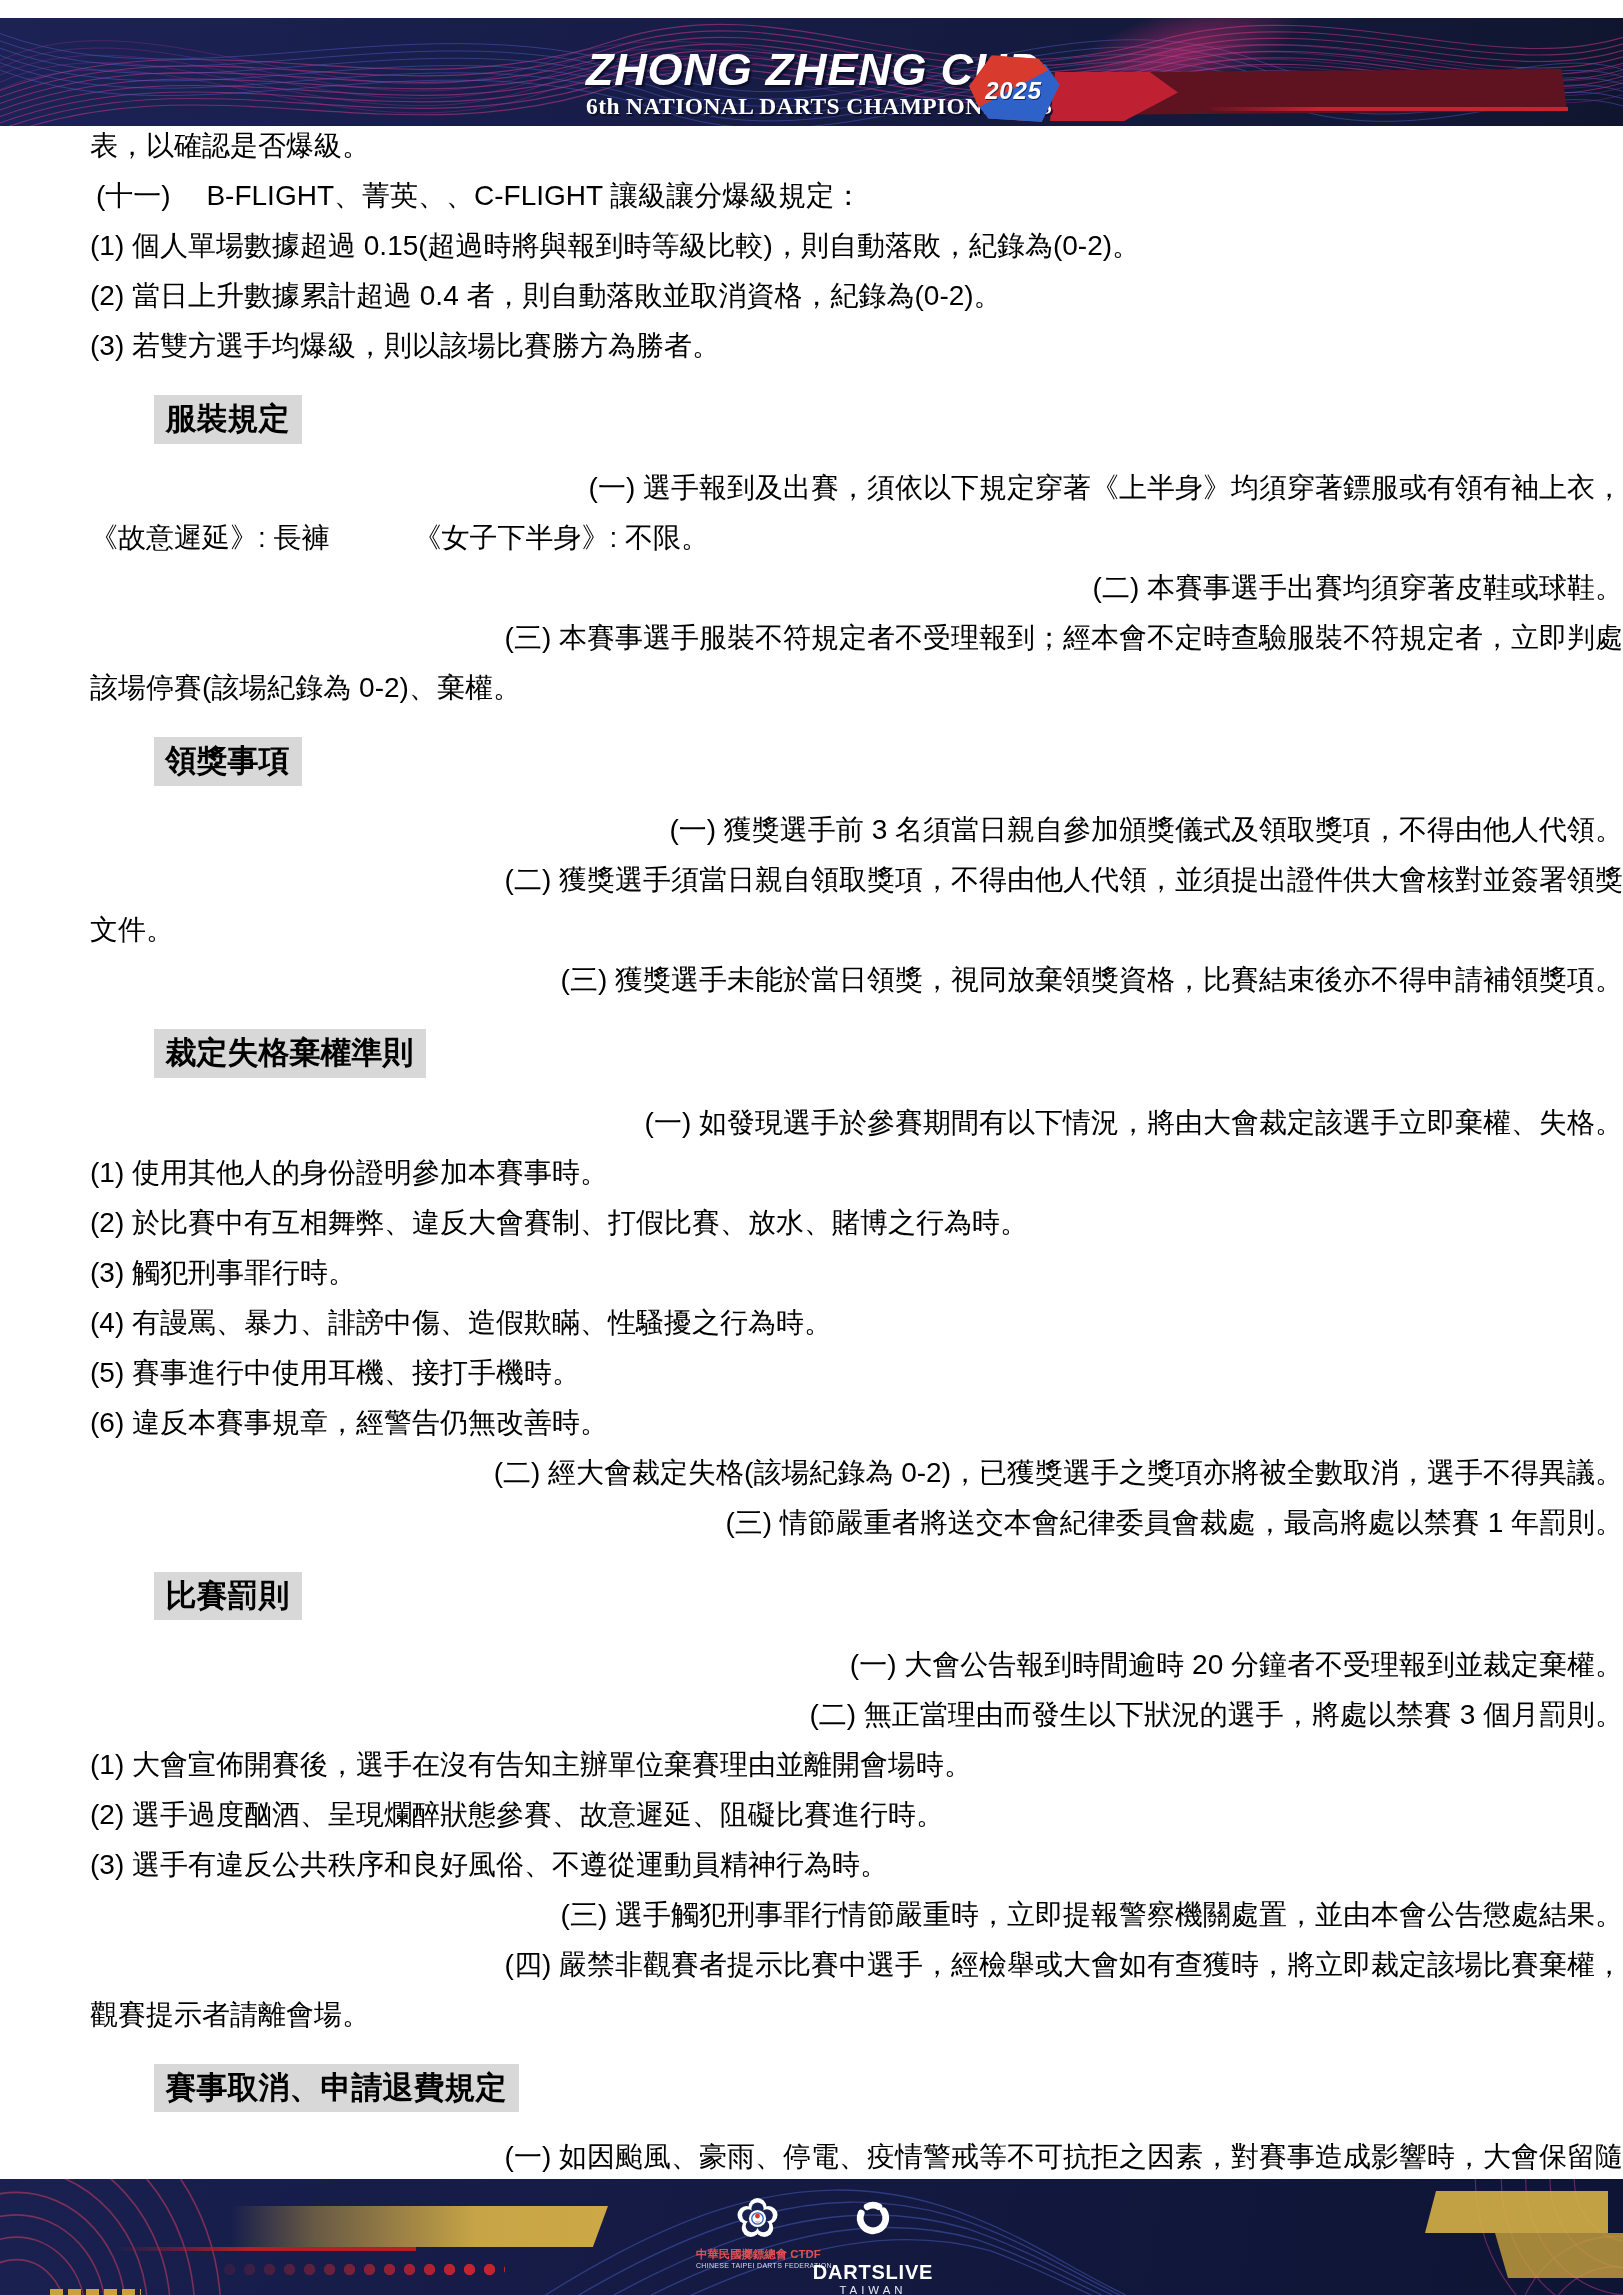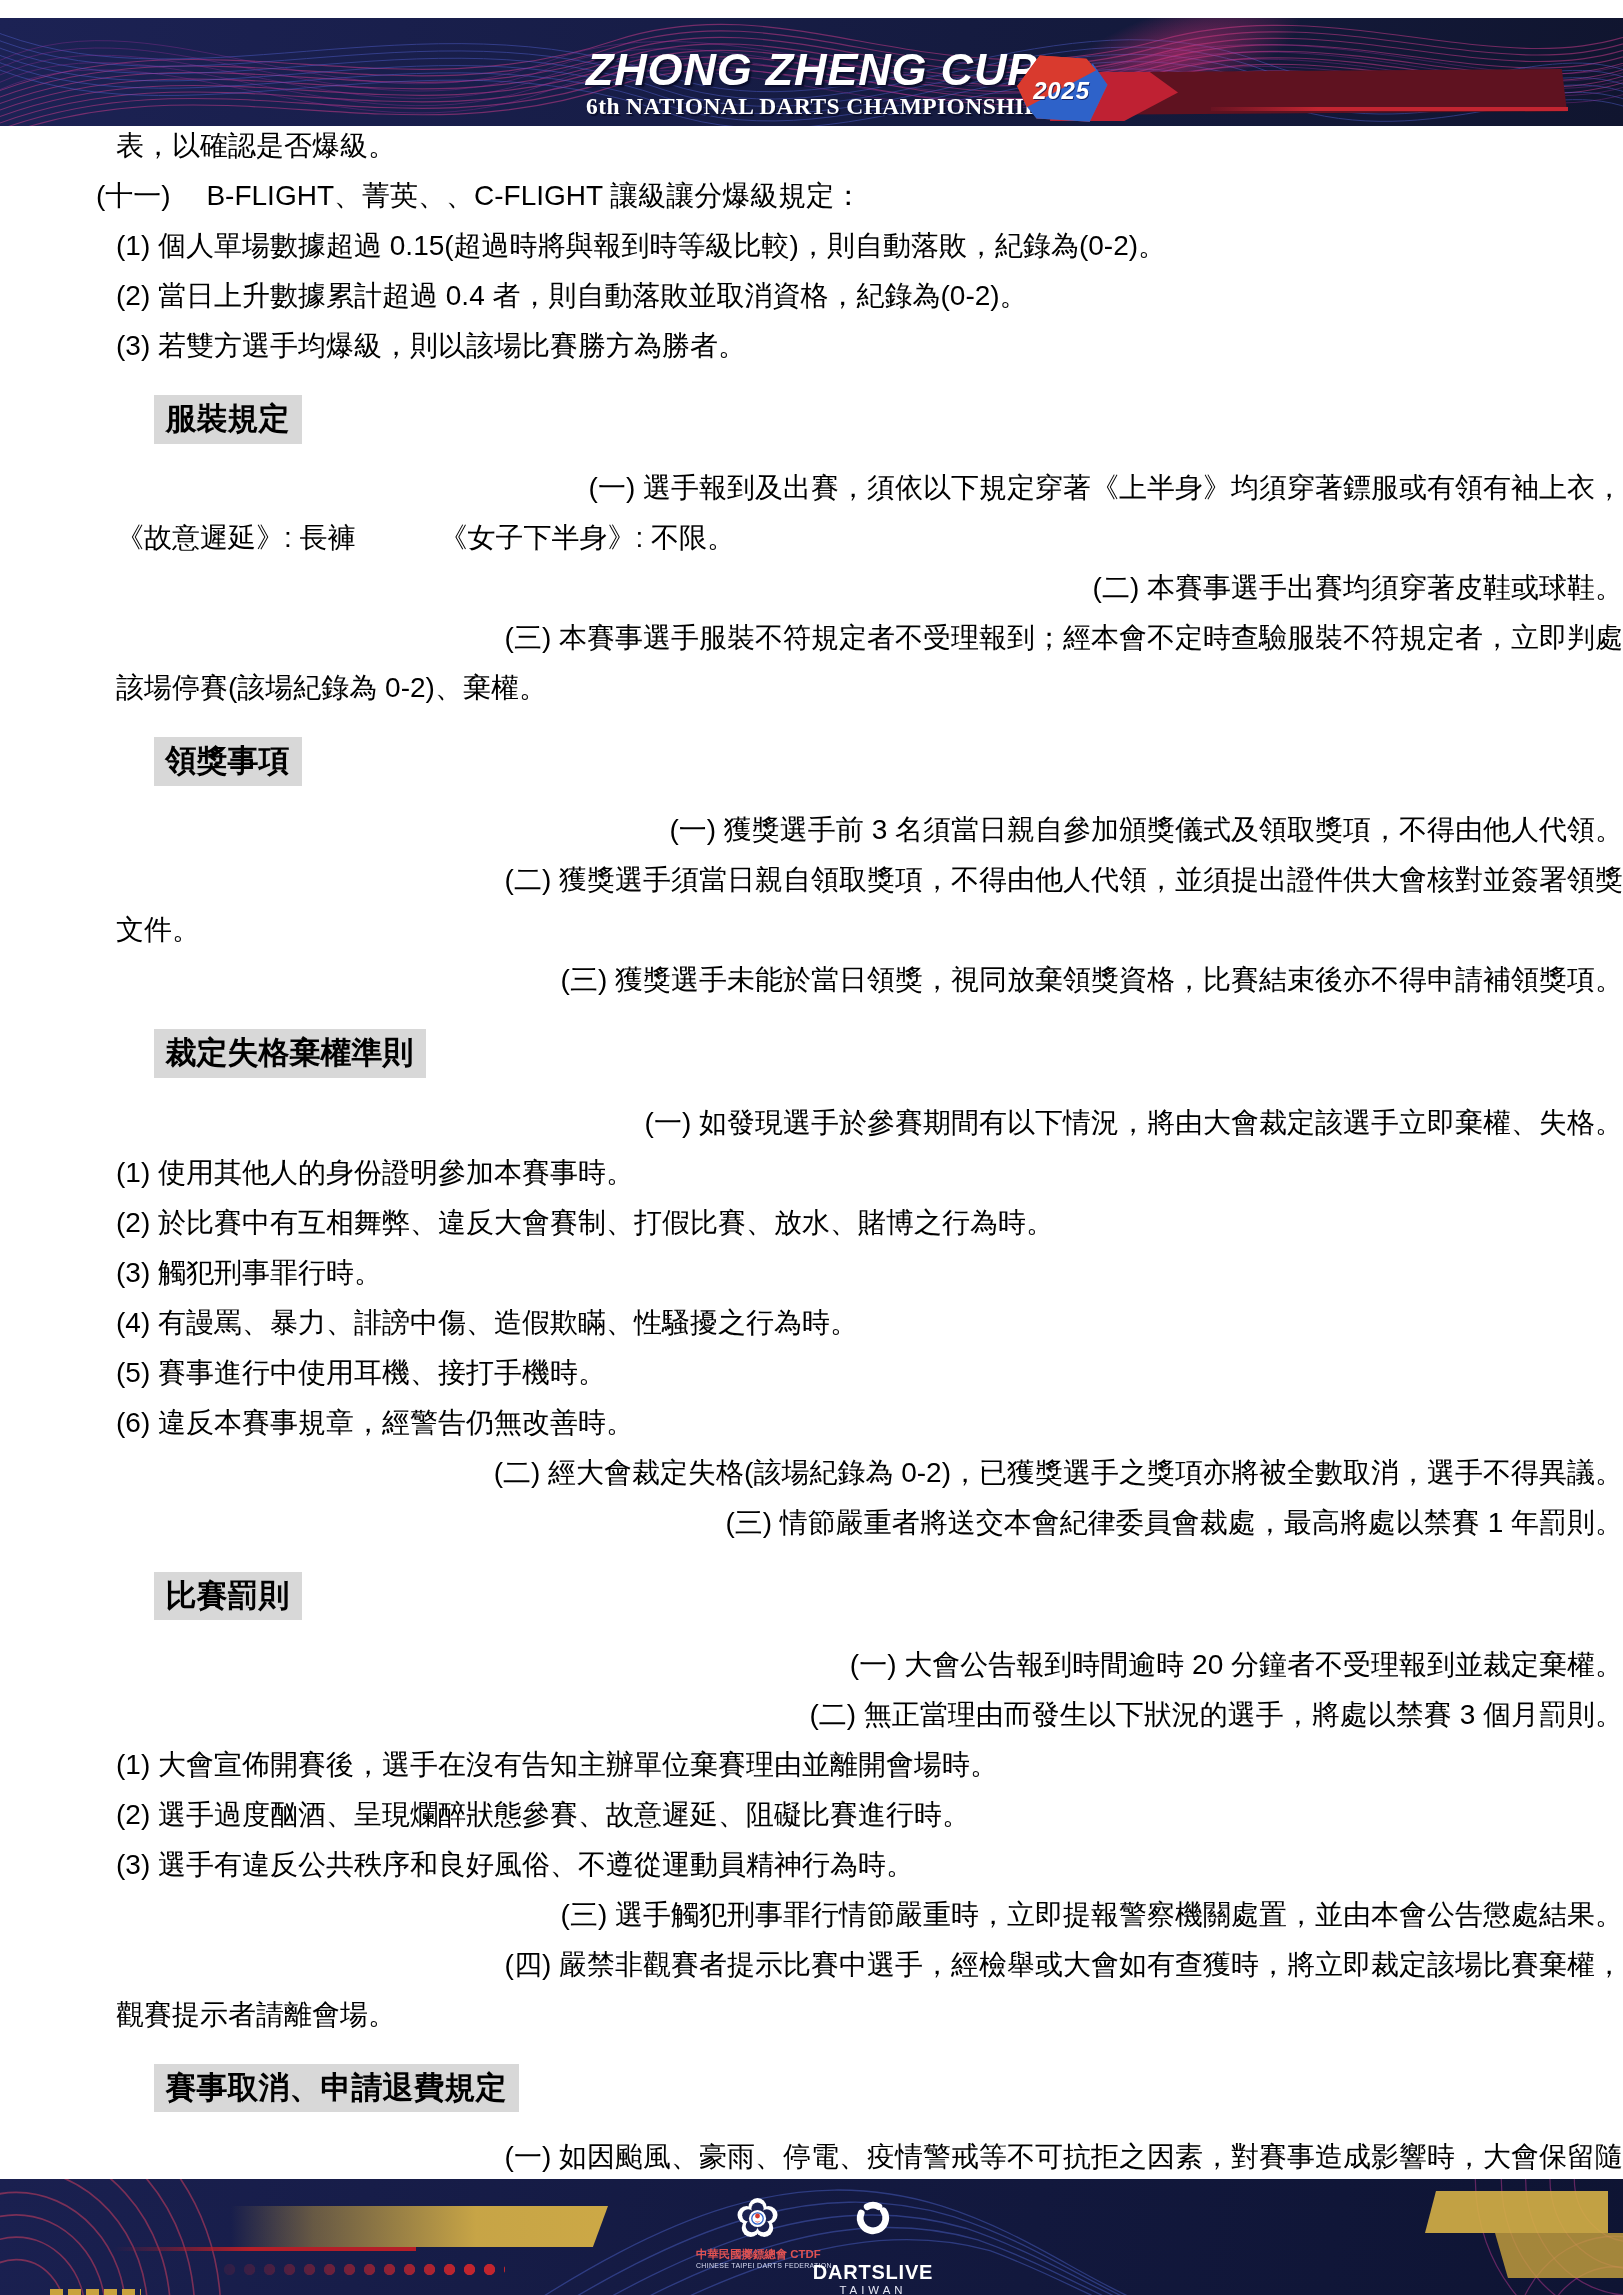--- a/index.html
+++ b/index.html
@@ -37,32 +37,32 @@
   .banner-title{
     position:absolute;left:586px;top:26px;width:373px;text-align:center;
     color:#fff;font-style:italic;font-weight:bold;font-size:45px;letter-spacing:0.8px;
     text-shadow:2.4px 2.4px 1.6px rgba(8,10,38,.85);white-space:nowrap;
   }
   .banner-subtitle{
     position:absolute;left:586px;top:75px;width:373px;text-align:center;
     color:#fff;font-family:"Liberation Serif","DejaVu Serif",serif;font-weight:bold;
     font-size:23.5px;letter-spacing:0.4px;text-shadow:1.6px 1.6px 0.8px rgba(8,10,38,.85);white-space:nowrap;
   }
-  .year-badge{position:absolute;left:1012px;top:36px;width:99px;height:71px;}
+  .year-badge{position:absolute;left:964px;top:36px;width:99px;height:71px;}
   .year-badge .yb-text{
     position:absolute;left:0;top:23px;width:100%;text-align:center;color:#fff;
     font-style:italic;font-weight:bold;font-size:24px;letter-spacing:0.8px;
     text-shadow:0.8px 0.8px 0 rgba(10,20,80,.8);
   }
   
   .doc{position:absolute;top:121px;left:0;width:1623px;}
   .blk{font-size:28px;line-height:50px;color:#000;white-space:nowrap;}
   .ind-item{padding-left:154px;text-align:right;}
   .ind-item11{padding-left:96px;}
-  .ind-sub,.ind-cont{padding-left:116px;}
+  .ind-sub,.ind-cont{padding-left:90px;}
   .heading{margin:24px 0 19.5px 154px;line-height:0;}
   .hbox{
     display:inline-block;background:var(--hl,#d8d8d8);color:#000;
     font-weight:bold;font-size:31px;line-height:1;padding:8px 13px 9.7px 11.4px;
   }
   
   .footer{
     position:absolute;left:0;top:2179px;width:1623px;height:128px;
     background:linear-gradient(100deg,#1a2050 0%,#141a42 45%,#0e1433 100%);
     overflow:hidden;

